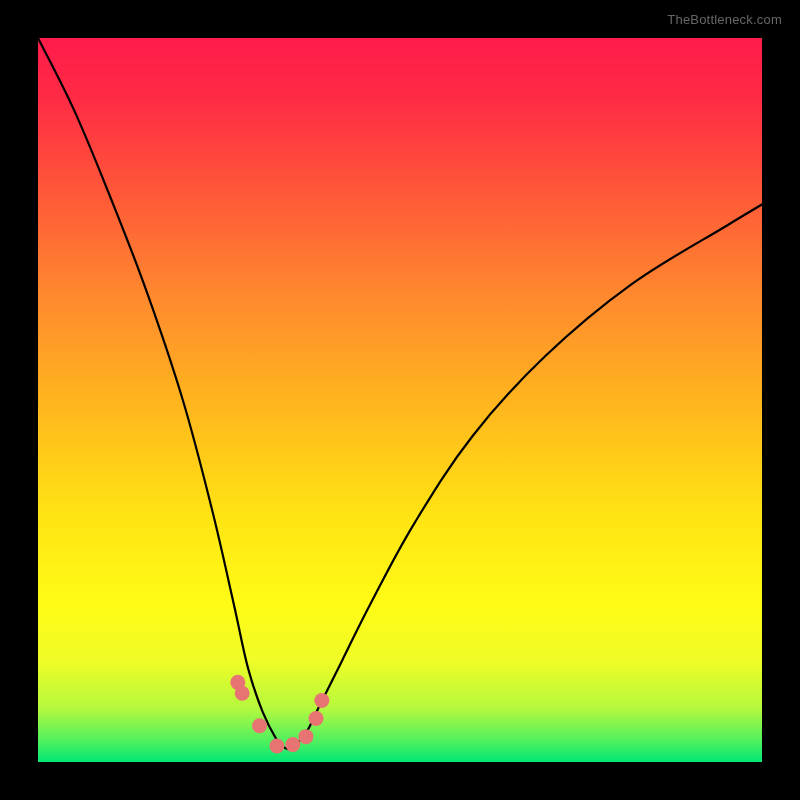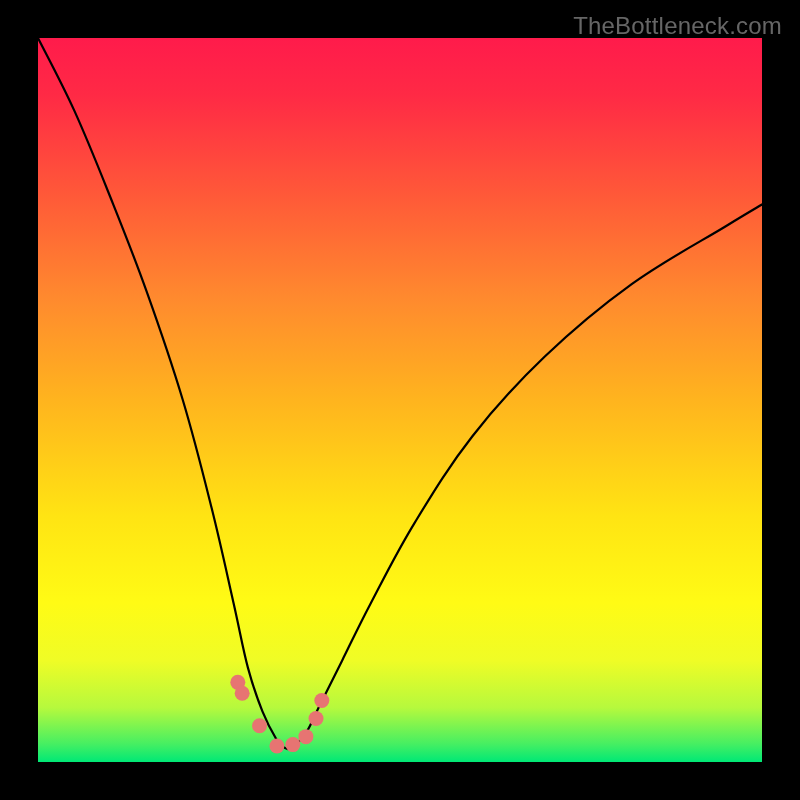--- a/index.html
+++ b/index.html
@@ -36,21 +36,21 @@
       #b6f93d 92.5%,
       #46ef62 97.5%,
       #00e876 100%
     );
   }
   .watermark {
     position: absolute;
     top: 12px;
     right: 18px;
     color: #666;
-    font-size: 24px;
+    font-size: 13px;
     font-weight: 500;
     letter-spacing: 0.2px;
     user-select: none;
   }
   svg.curve-layer {
     position: absolute;
     left: 0;
     top: 0;
     width: 724px;
     height: 724px;

